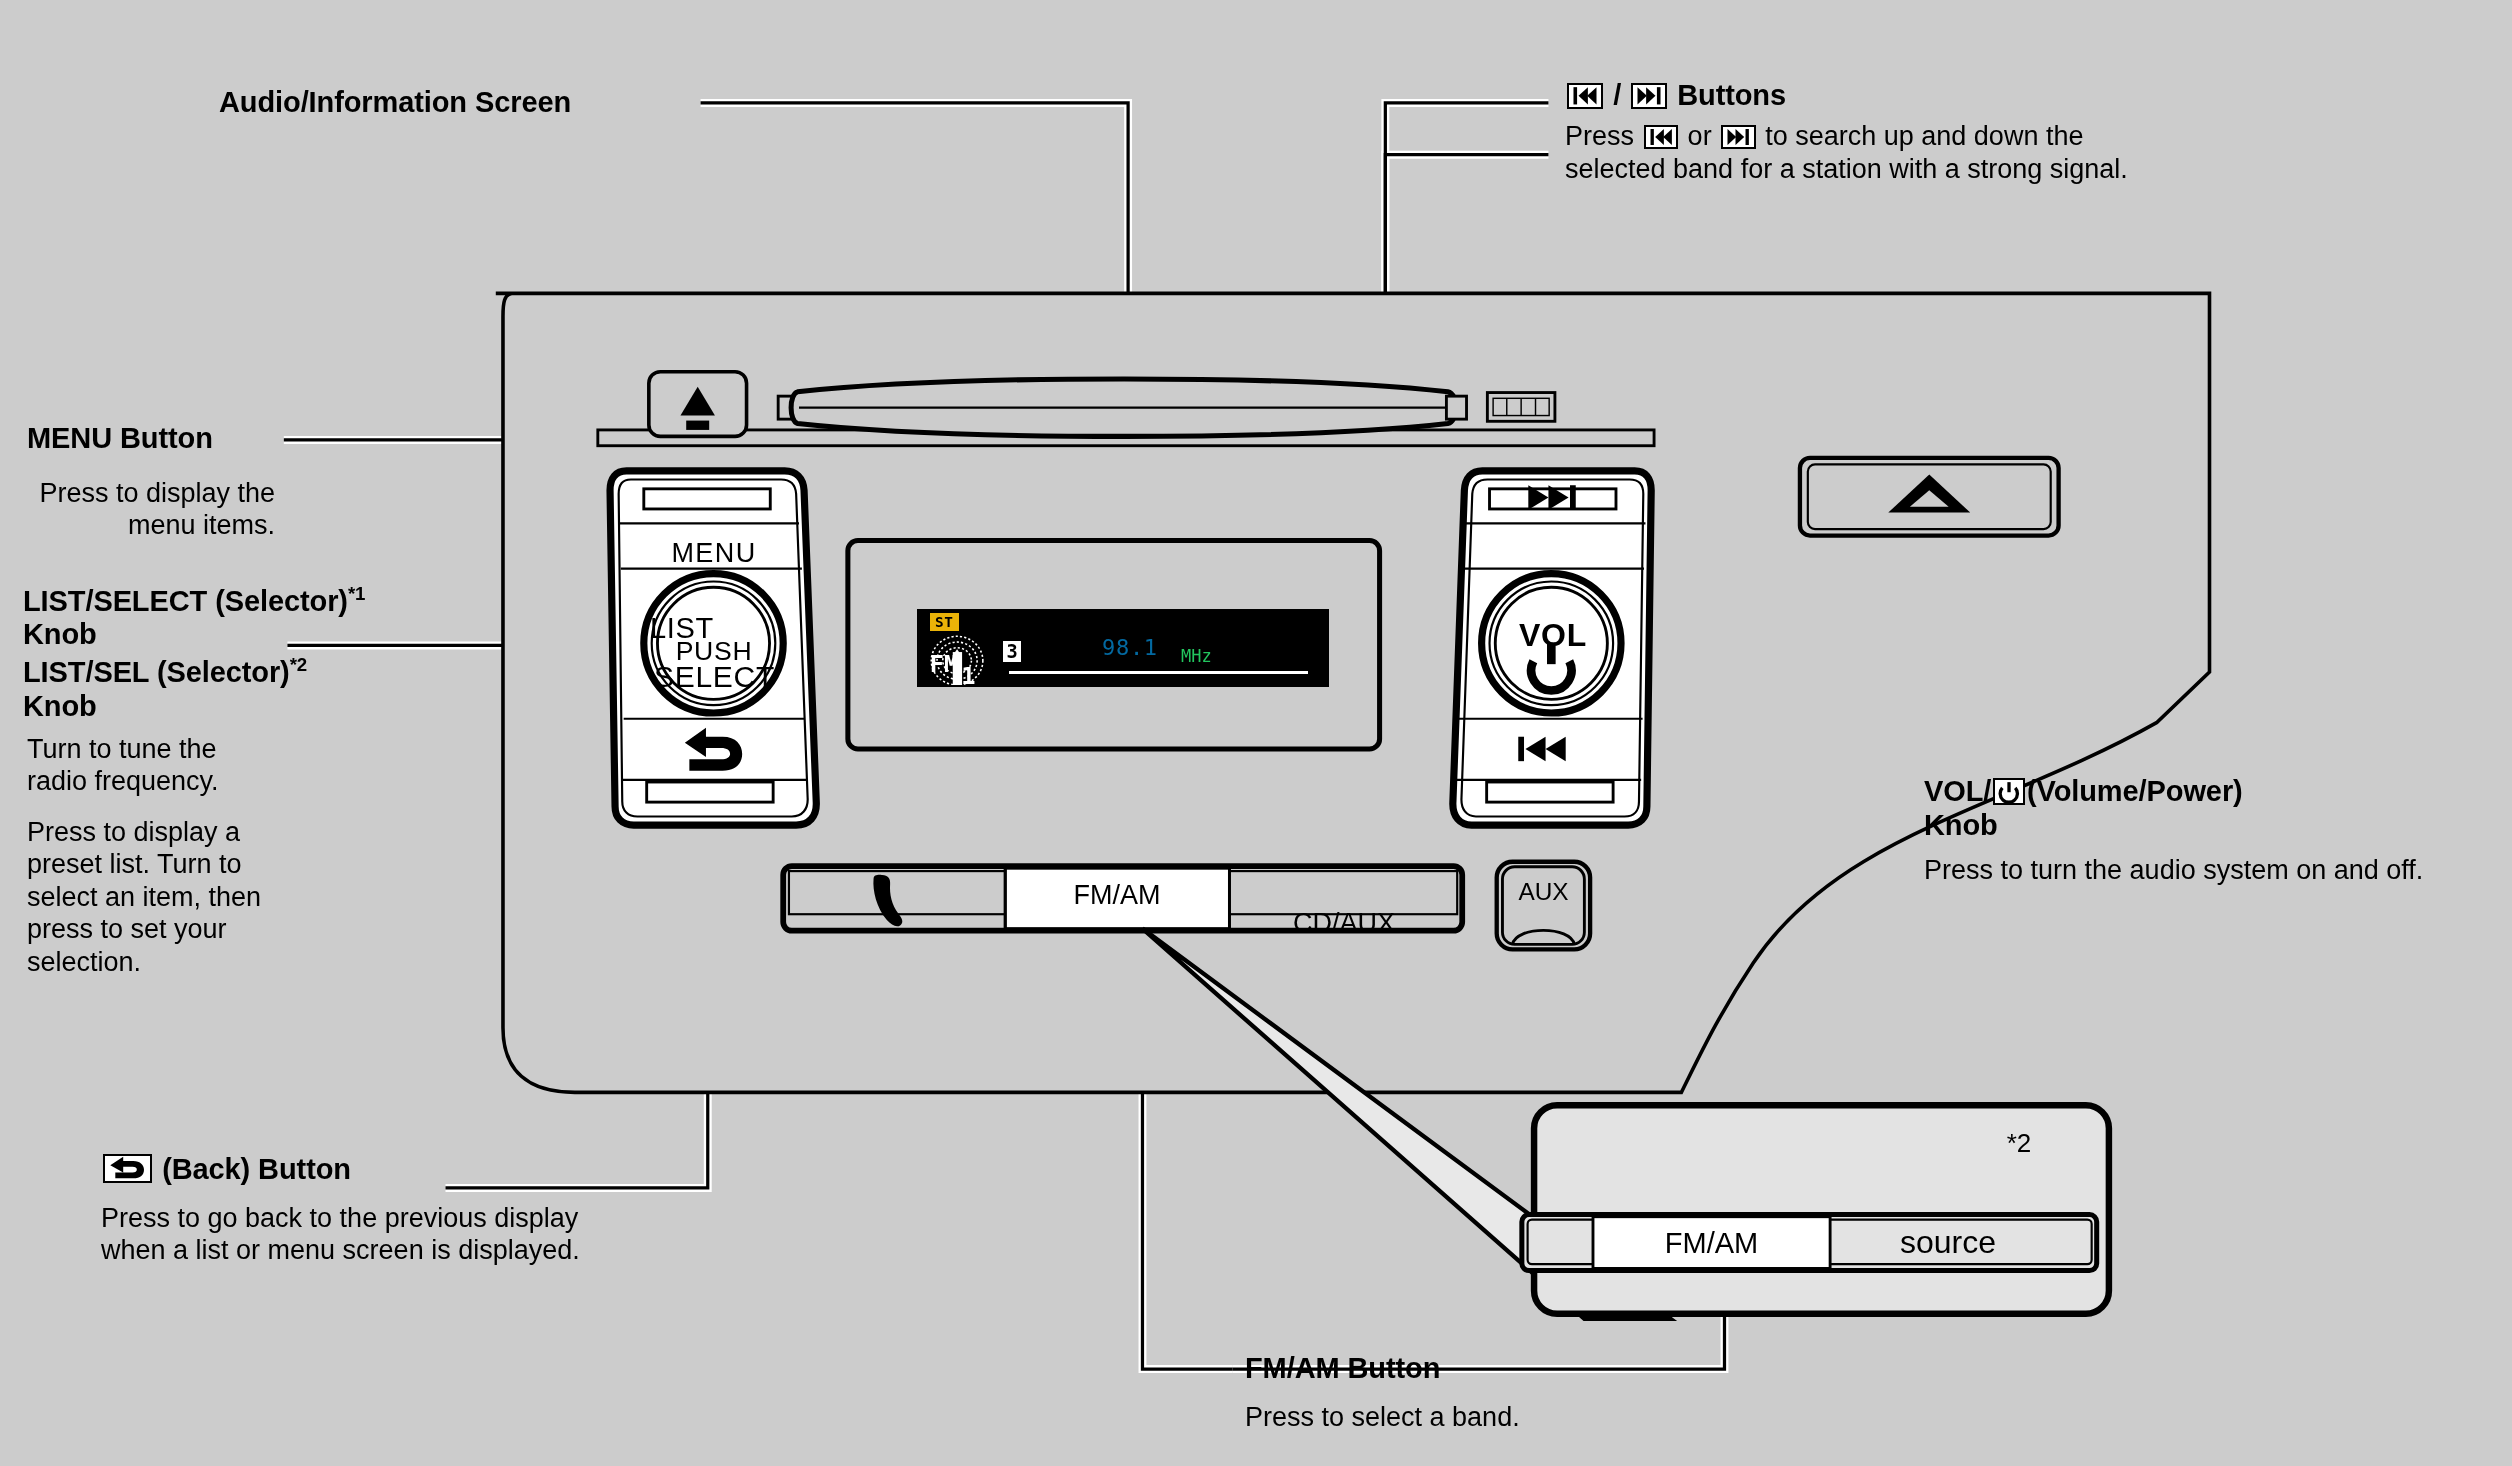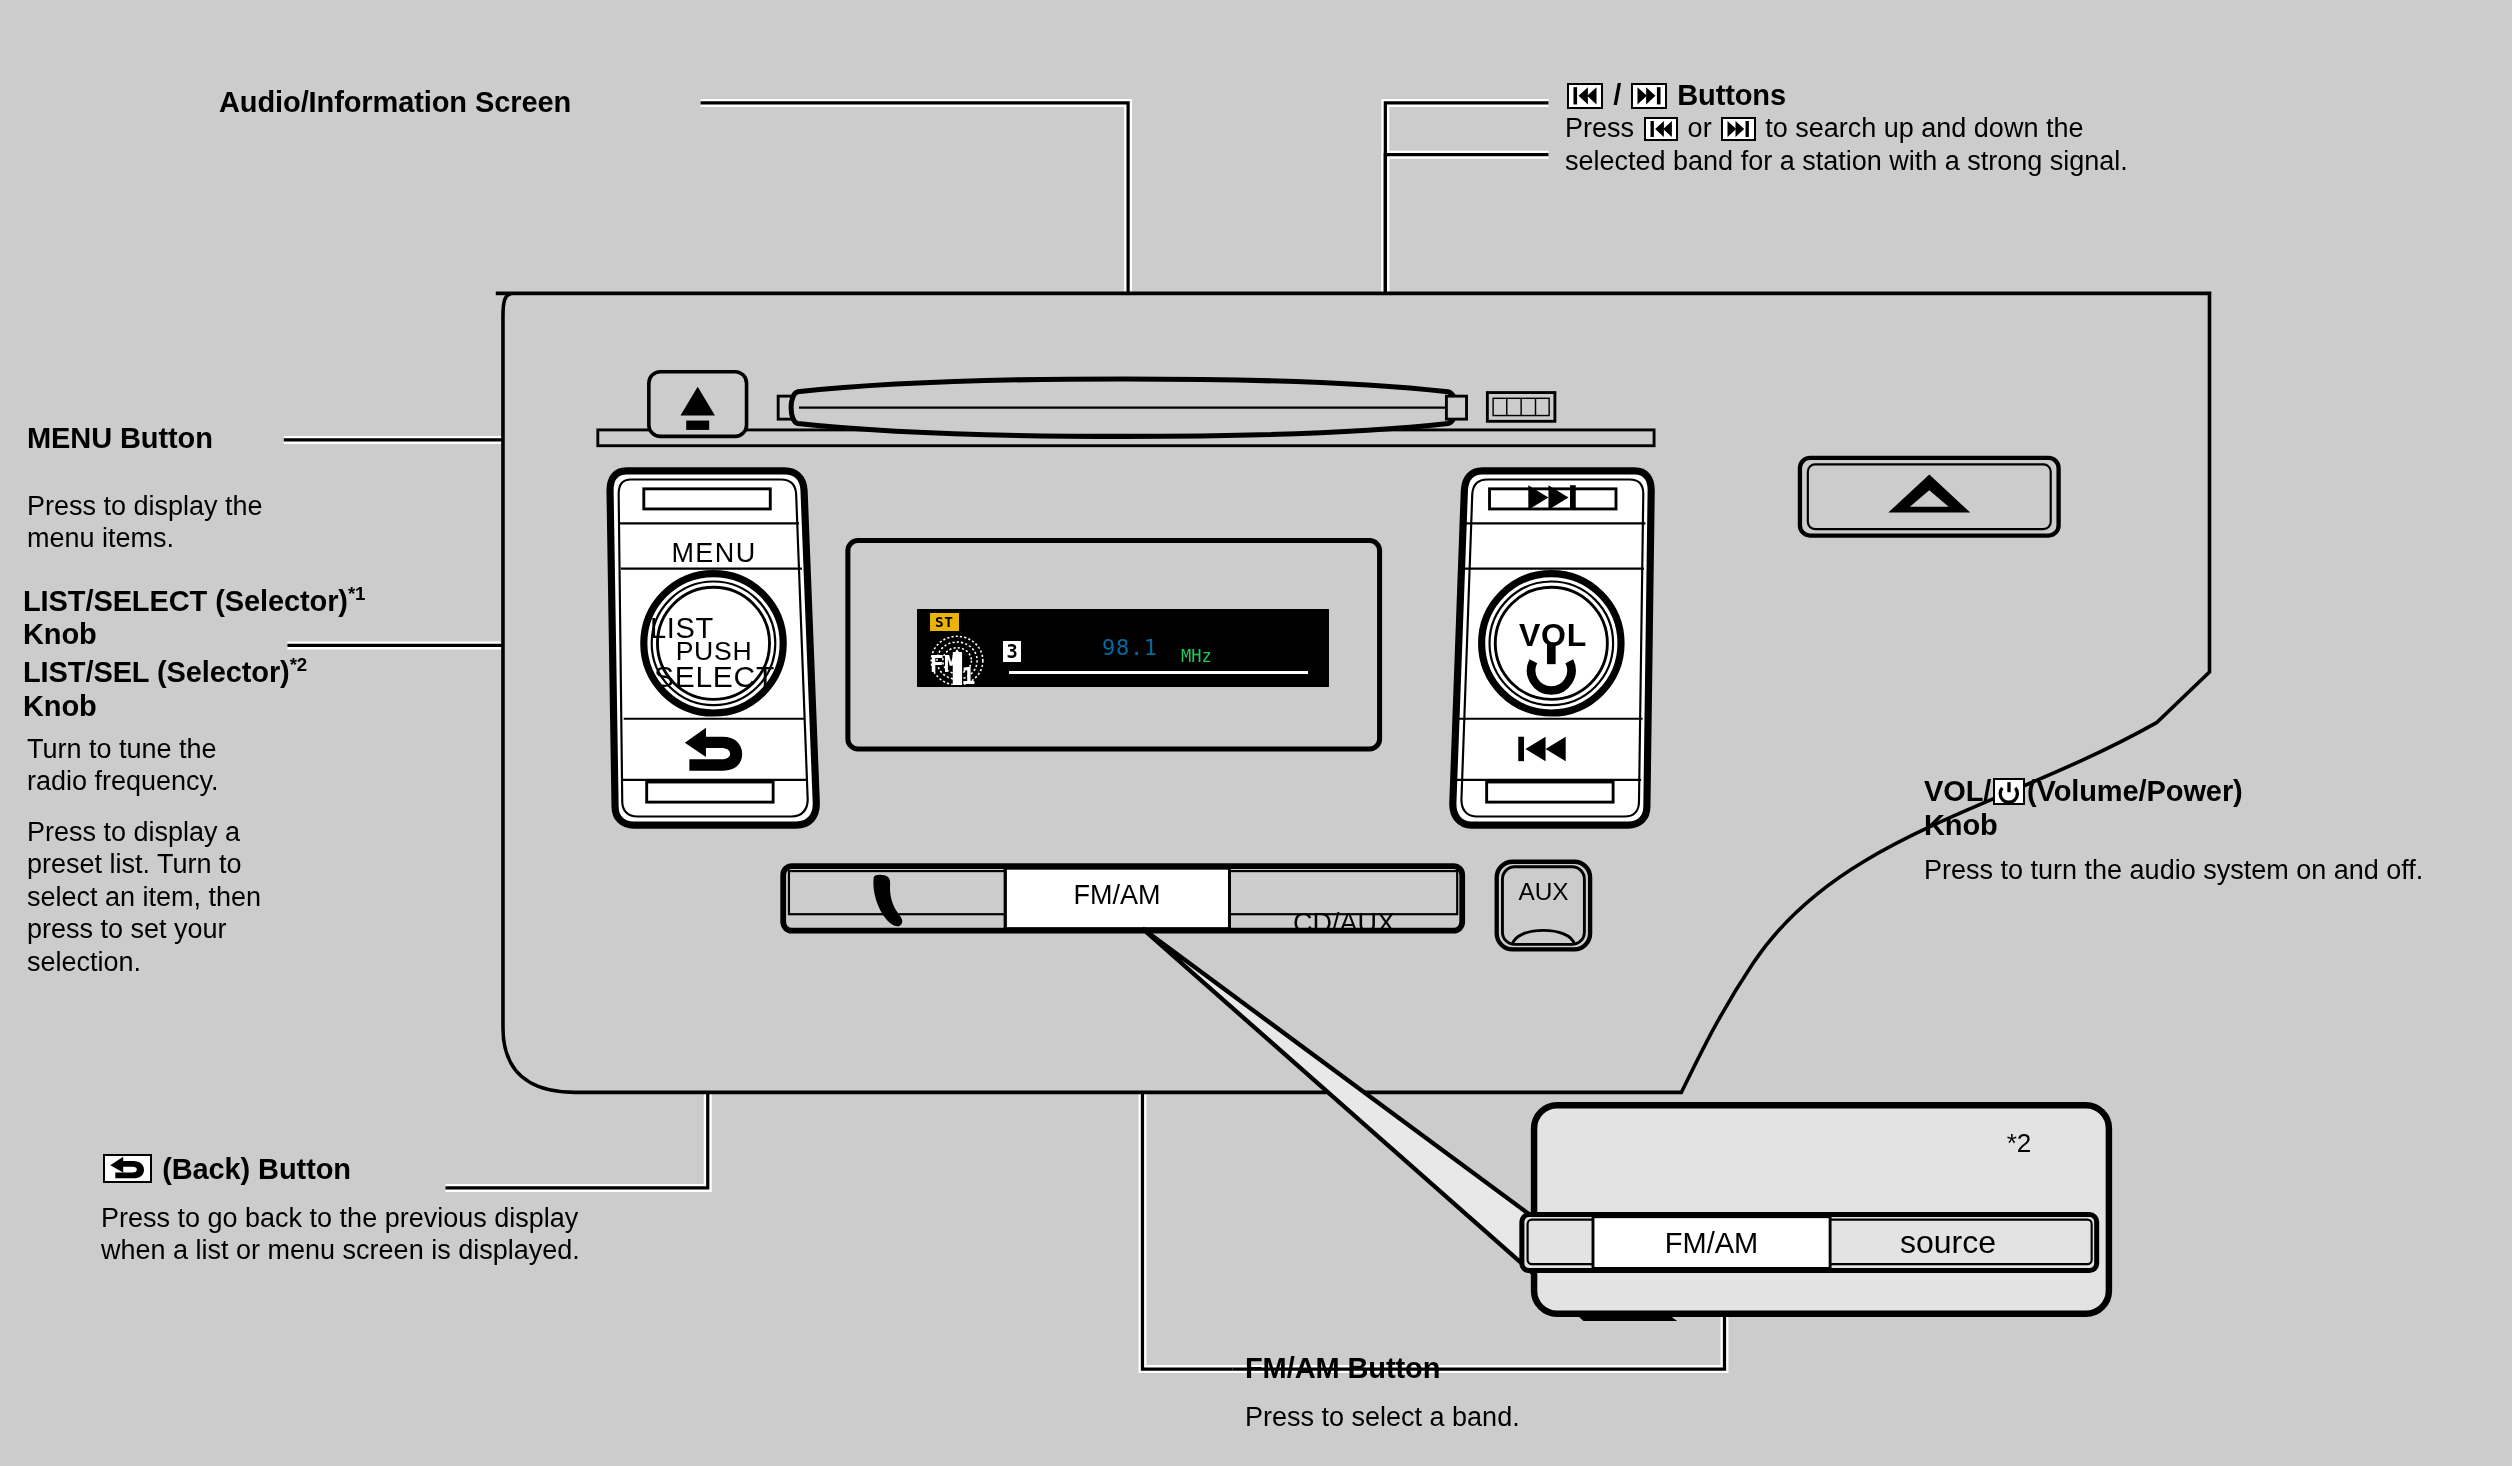--- a/index.html
+++ b/index.html
@@ -278,21 +278,21 @@
     <span>/</span>
     <span class="ibox">
       <svg width="26" height="21.6" viewBox="0 0 36 30">
             <path d="M2,3 L15,15 L2,27 Z" fill="#000"></path>
             <path d="M14,3 L27,15 L14,27 Z" fill="#000"></path>
             <rect x="29" y="3" width="5" height="24" fill="#000"></rect>
           </svg>
     </span>
     <span>Buttons</span>
   </div>
-  <div class="bd" style="margin-top:1px;white-space:nowrap;">
+  <div class="bd" style="margin-top:9px;white-space:nowrap;">
     <span>Press</span>
     <span class="ibox">
       <svg width="24.4" height="20" viewBox="0 0 36 30">
             <rect x="2" y="3" width="5" height="24" fill="#000"></rect>
             <path d="M9,15 L22,3 L22,27 Z" fill="#000"></path>
             <path d="M21,15 L34,3 L34,27 Z" fill="#000"></path>
           </svg>
     </span>
     <span>or</span>
     <span class="ibox">
@@ -301,21 +301,21 @@
             <path d="M14,3 L27,15 L14,27 Z" fill="#000"></path>
             <rect x="29" y="3" width="5" height="24" fill="#000"></rect>
           </svg>
     </span>
     <span>to search up and down the</span>
   </div>
   <div class="bd" style="white-space:nowrap;">selected band for a station with a strong signal.</div>
 </div>
 
 <div class="txt hd" style="left:27px;top:422px;white-space:nowrap;">MENU Button</div>
-<div class="txt bd" style="left:27px;top:490px;width:248px;">Press to display the menu items.</div>
+<div class="txt bd" style="left:27px;top:477px;width:248px;text-align:right;">Press to display the menu items.</div>
 
 <div class="txt hd" style="left:23px;top:584px;white-space:nowrap;">
   <span>LIST/SELECT (Selector)</span><span class="sup">*1</span>
 </div>
 <div class="txt hd" style="left:23px;top:618px;">Knob</div>
 <div class="txt hd" style="left:23px;top:655px;white-space:nowrap;">
   <span>LIST/SEL (Selector)</span><span class="sup">*2</span>
 </div>
 <div class="txt hd" style="left:23px;top:690px;">Knob</div>
 <div class="txt bd" style="left:27px;top:733px;width:252px;">Turn to tune the radio frequency.</div>

